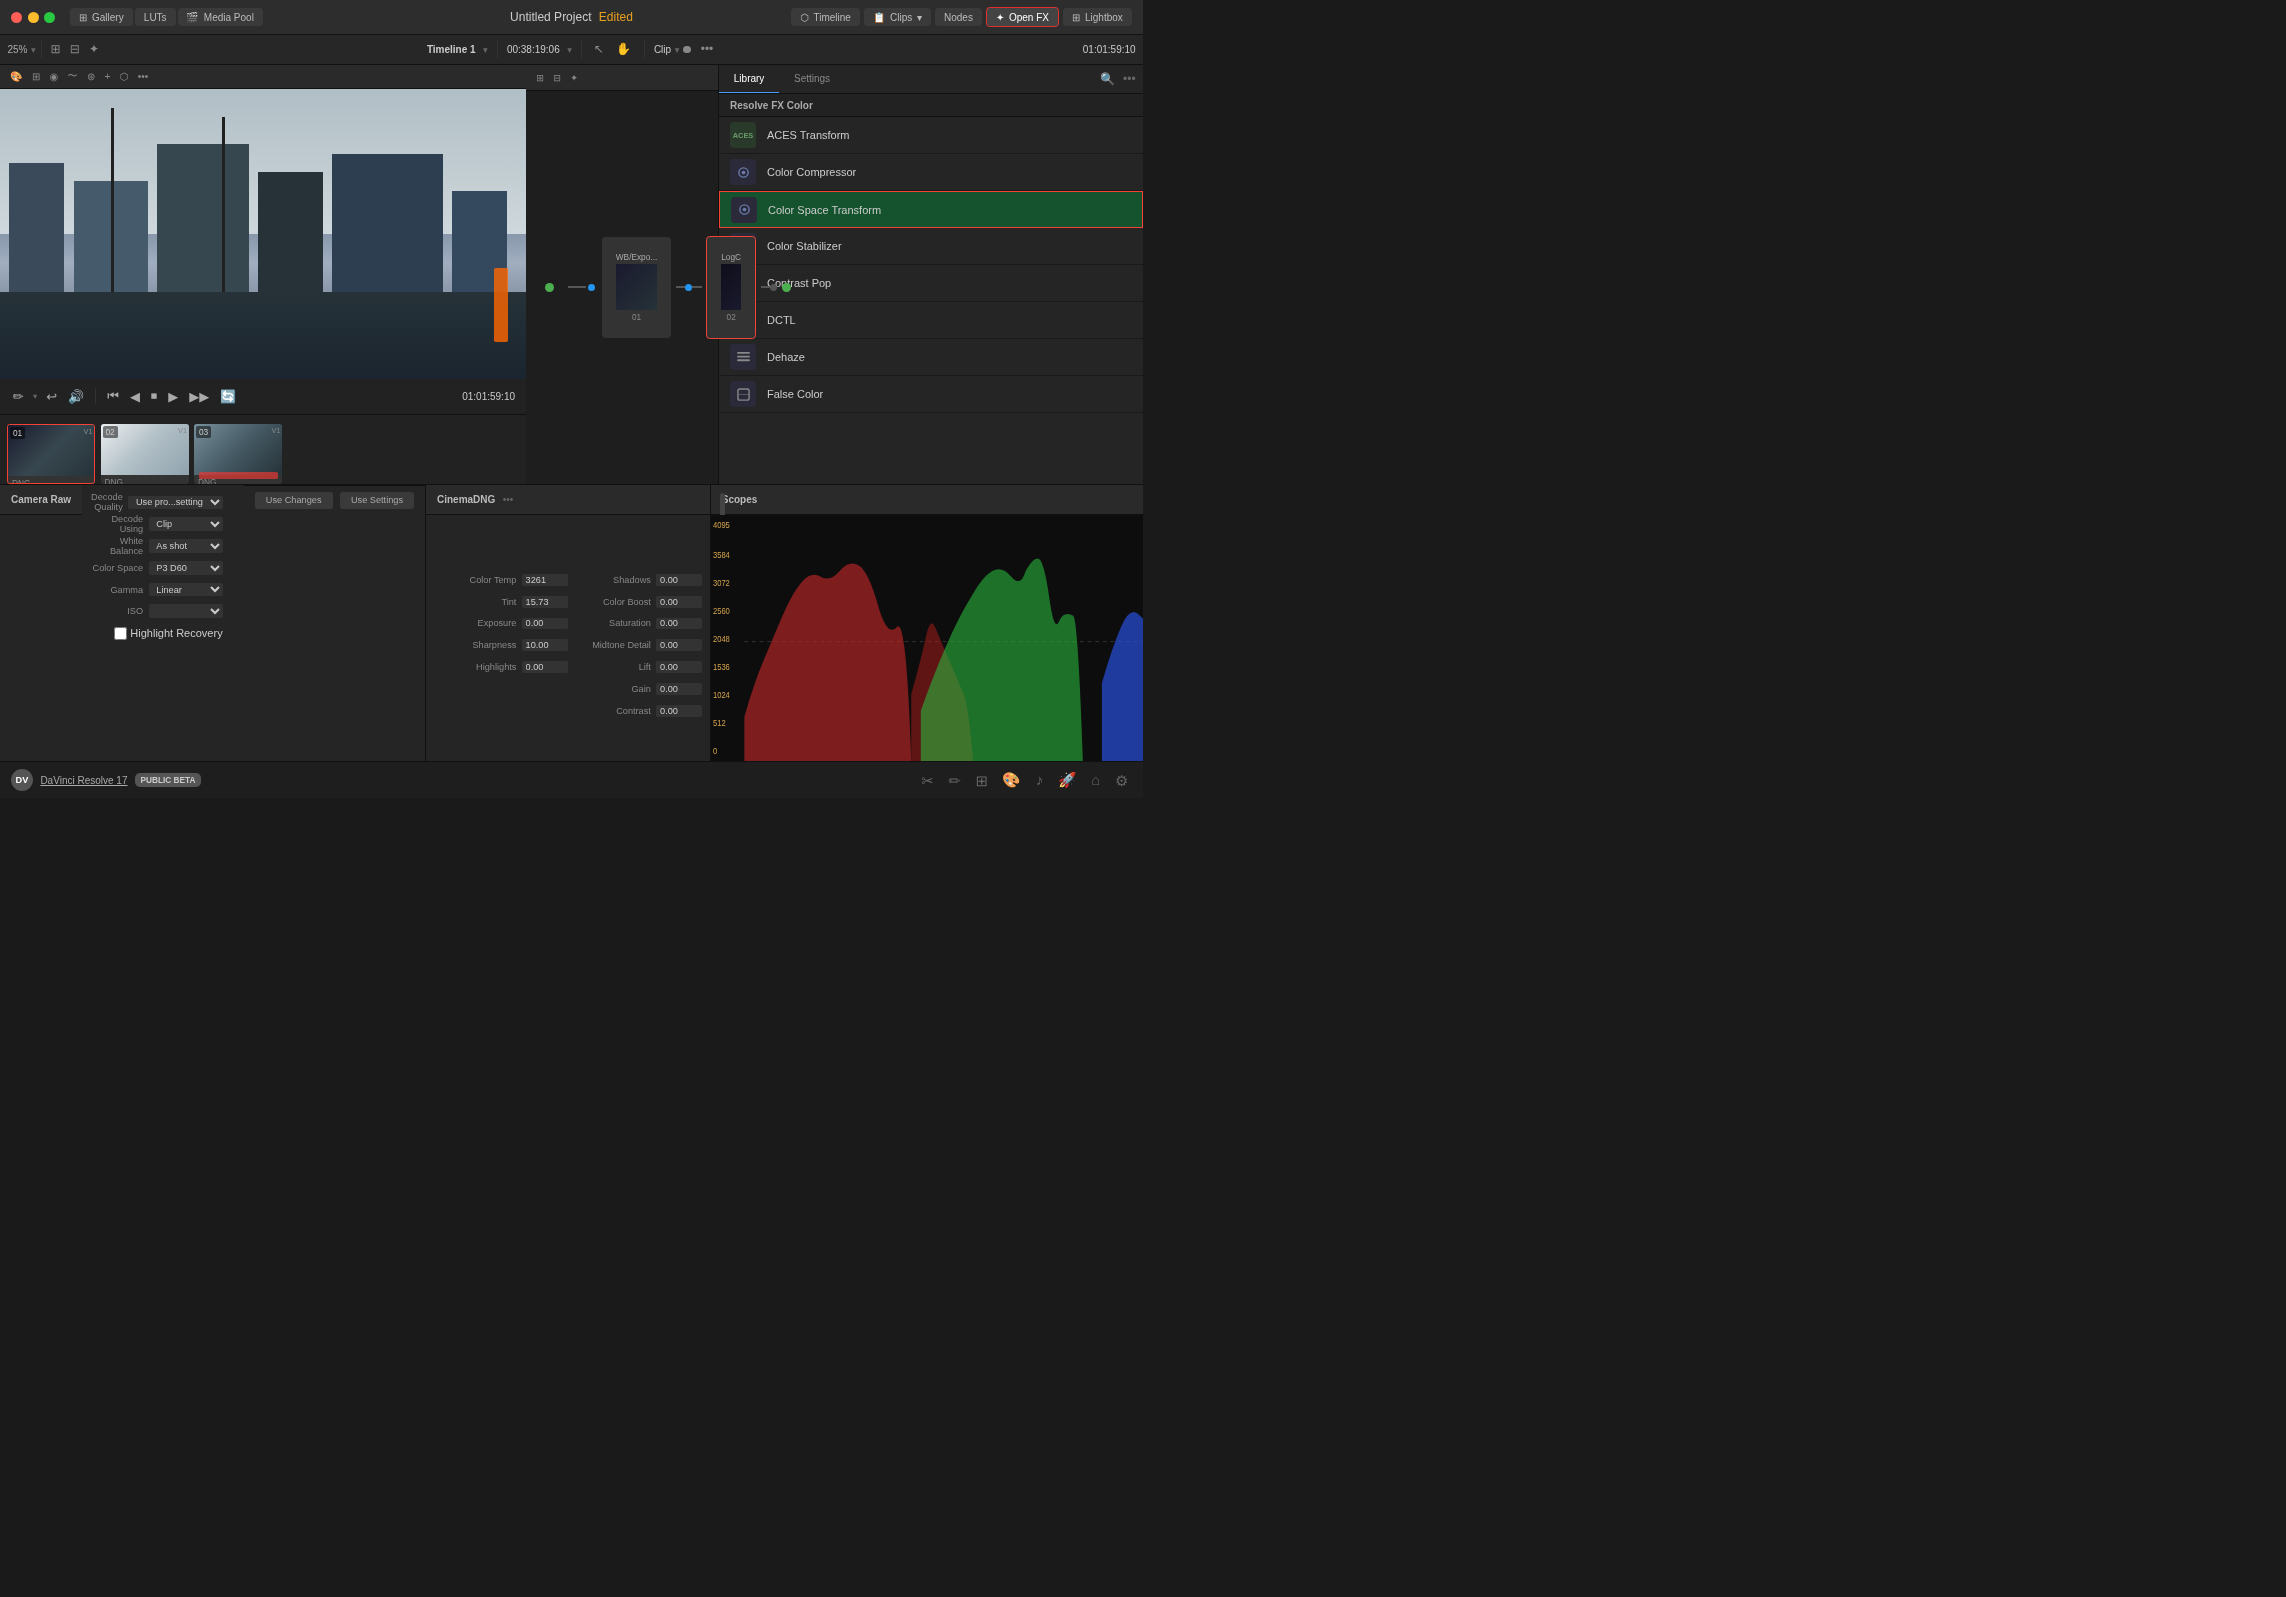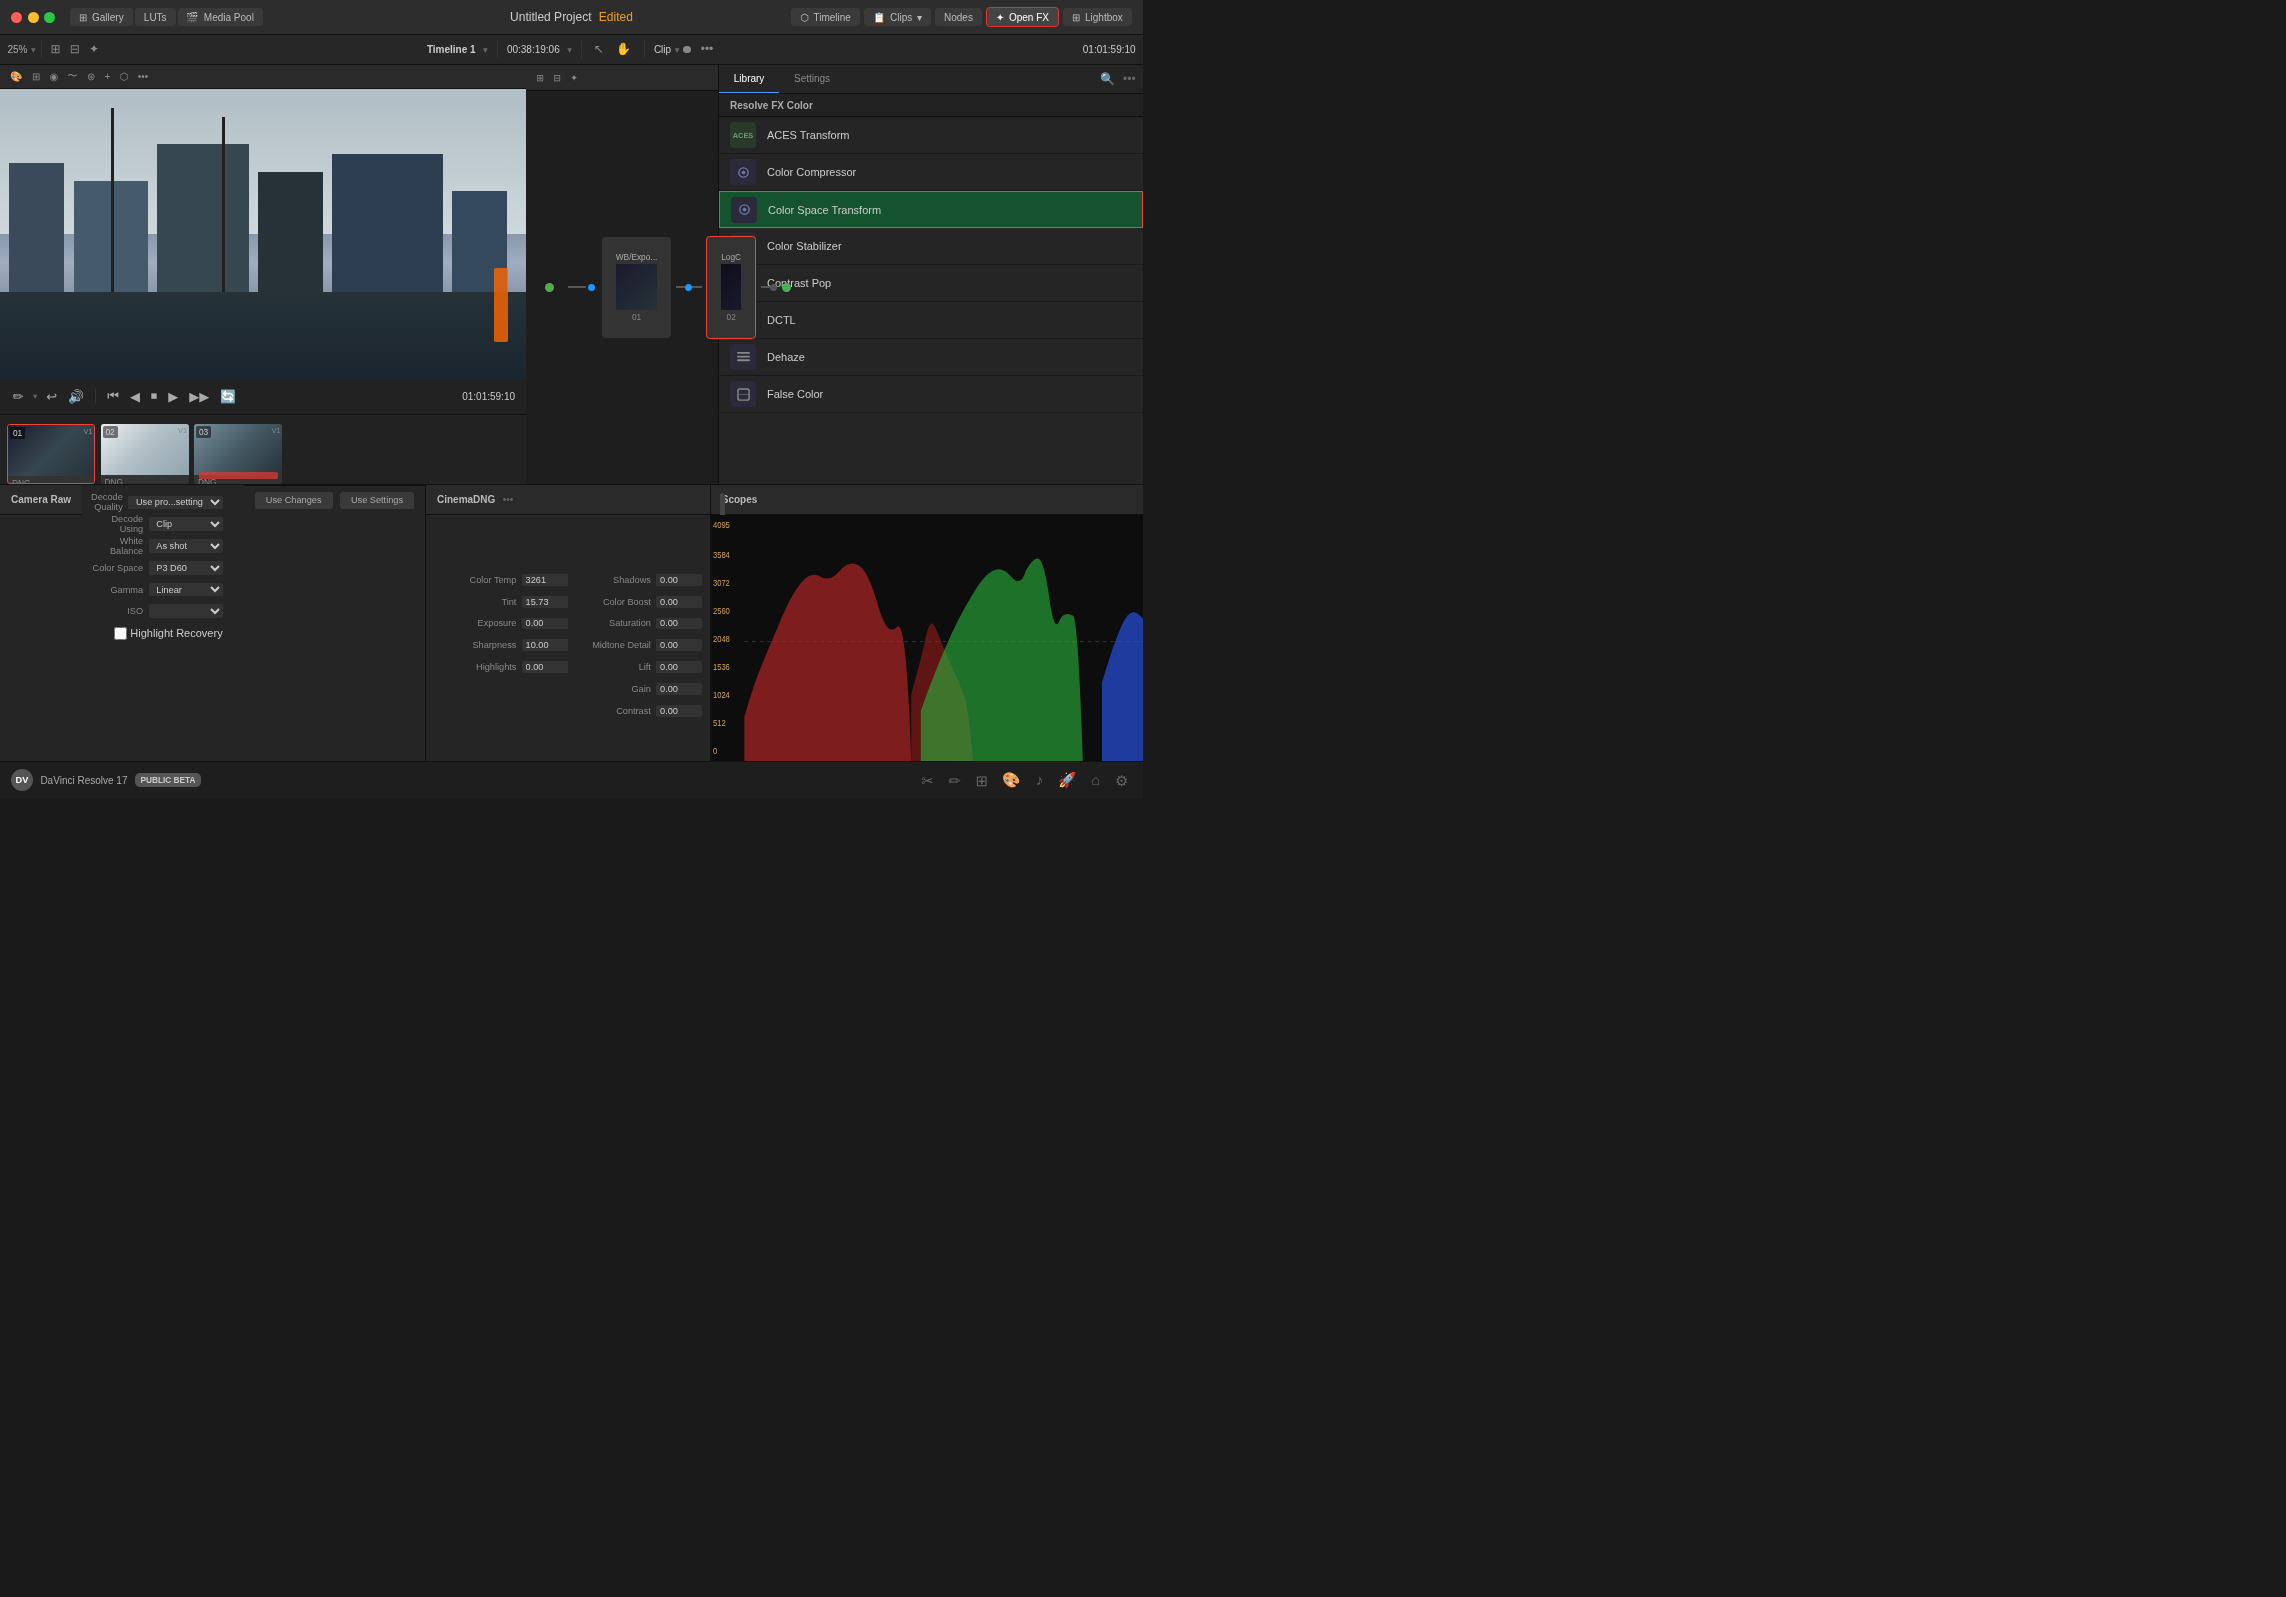--- a/index.html
+++ b/index.html
@@ -444,21 +444,21 @@
     .app-bar {
       height: 37px;
       background: #1e1e1e;
       border-top: 0.9px solid #111;
       display: flex;
       align-items: center;
       padding: 0 11px;
       gap: 7.4px;
     }
     .app-logo { width: 22px; height: 22px; border-radius: 50%; background: #555; display: flex; align-items: center; justify-content: center; color: #fff; font-size: 9.2px; font-weight: bold; }
-    .app-name { color: #aaa; font-size: 10px; }
+    .app-name { color: #aaa; font-size: 10px; text-decoration: underline; }
     .beta-badge { background: #555; color: #ccc; font-size: 8.3px; padding: 1.8px 5.5px; border-radius: 5px; font-weight: bold; }
     .app-bar-spacer { flex: 1; }
     .app-bar-icon { color: #666; font-size: 14.8px; cursor: pointer; padding: 3.7px; }
     .app-bar-icon-active { color: #ff6b35; }
 
     
     .fx-item-highlighted {
       border: 1.8px solid #f44336 !important;
       background: #14532d;
     }

